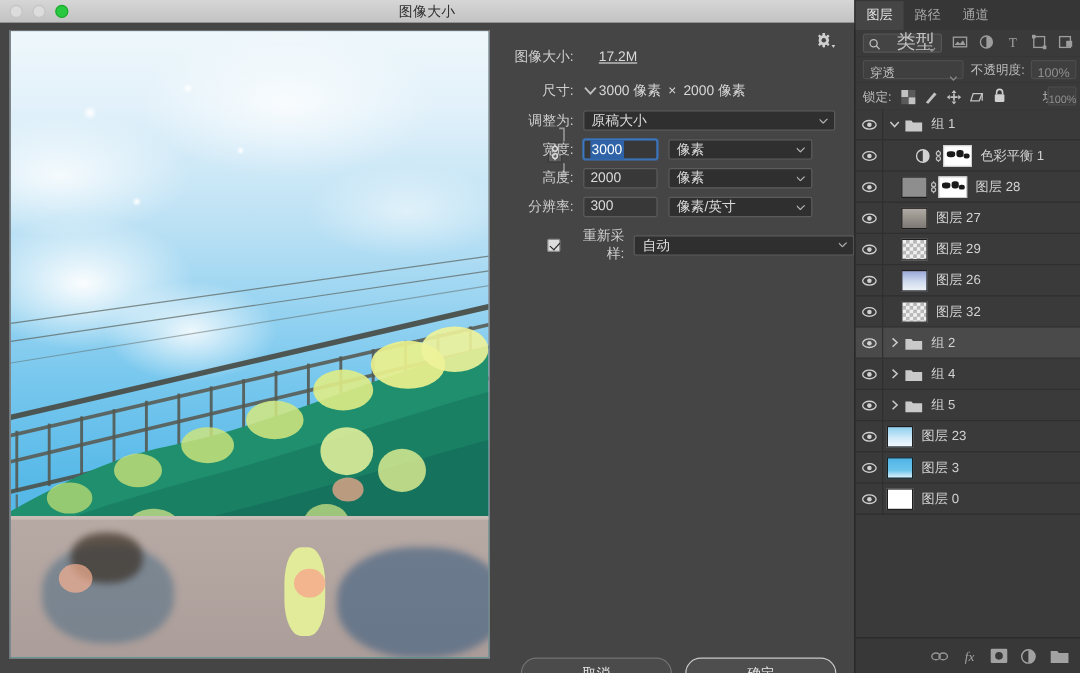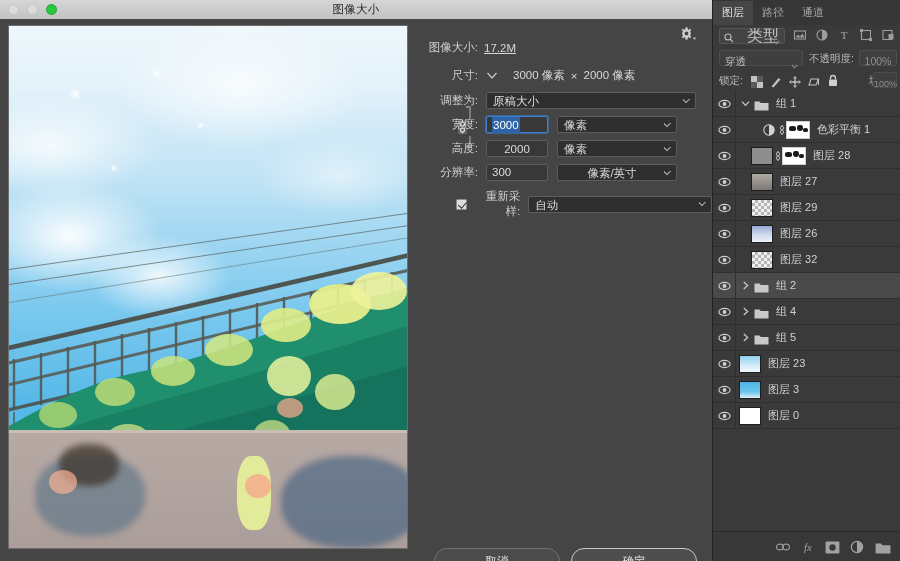--- a/index.html
+++ b/index.html
@@ -296,31 +296,31 @@
               <rect x="0.6" y="5.6" width="11.8" height="1.9" rx=".4" transform="rotate(45 6.5 6.5)"></rect>
               <rect x="0.6" y="5.6" width="11.8" height="1.9" rx=".4" transform="rotate(-45 6.5 6.5)"></rect>
             </g>
             <circle cx="6.5" cy="6.5" r="1.9" fill="#454545"></circle>
             <path d="M13 10.5 l3 0 l-1.5 2.4 z" fill="#cfcfcf"></path>
           </svg>
         </div>
 
         <div class="frow" style="left:0;top:21px;">
           <span class="flabel" style="width:62px;">图像大小:</span>
-          <span class="fval" style="margin-left:6px;text-decoration:underline;">17.2M</span>
+          <span class="fval" style="margin-left:21px;text-decoration:underline;">17.2M</span>
         </div>
 
         <div class="frow" style="left:0;top:49px;">
           <span class="flabel" style="width:62px;">尺寸:</span>
           <span style="margin-left:8px;display:inline-flex;align-items:center;">
             <svg width="12" height="9" viewBox="0 0 12 9">
                 <path d="M1.5 2 L6 7 L10.5 2" stroke="#c0c0c0" stroke-width="1.5" fill="none"></path>
               </svg>
           </span>
-          <span class="fval" style="margin-left:15px;">3000 像素</span>
+          <span class="fval" style="margin-left:1px;">3000 像素</span>
           <span class="fval" style="margin-left:6px;">×</span>
           <span class="fval" style="margin-left:6px;">2000 像素</span>
         </div>
 
         <div class="frow" style="left:0;top:73px;">
           <span class="flabel" style="width:62px;">调整为:</span>
           <span class="sel" style="margin-left:8px;width:210px;">
             <span>原稿大小</span>
             <span class="caret"></span>
           </span>
@@ -346,35 +346,35 @@
             <span class="txt">3000</span>
           </span>
           <span class="sel" style="margin-left:9px;width:120px;">
             <span>像素</span>
             <span class="caret"></span>
           </span>
         </div>
 
         <div class="frow" style="left:0;top:121px;">
           <span class="flabel" style="width:62px;">高度:</span>
-          <span class="inp" style="margin-left:8px;width:62px;display:inline-flex;align-items:center;justify-content:center;">
+          <span class="inp" style="margin-left:8px;width:62px;display:inline-flex;align-items:center;">
             <span>2000</span>
           </span>
           <span class="sel" style="margin-left:9px;width:120px;">
             <span>像素</span>
             <span class="caret"></span>
           </span>
         </div>
 
         <div class="frow" style="left:0;top:145px;">
           <span class="flabel" style="width:62px;">分辨率:</span>
           <span class="inp" style="margin-left:8px;width:62px;display:inline-flex;align-items:flex-end;">
             <span>300</span>
           </span>
-          <span class="sel" style="margin-left:9px;width:120px;text-align:center;">
+          <span class="sel" style="margin-left:9px;width:120px;">
             <span>像素/英寸</span>
             <span class="caret"></span>
           </span>
         </div>
 
         <div class="frow" style="left:40px;top:170px;">
           <span class="cb"></span>
           <span class="flabel" style="margin-left:7px;">重新采样:</span>
           <span class="sel" style="margin-left:8px;width:192px;">
             <span>自动</span>

